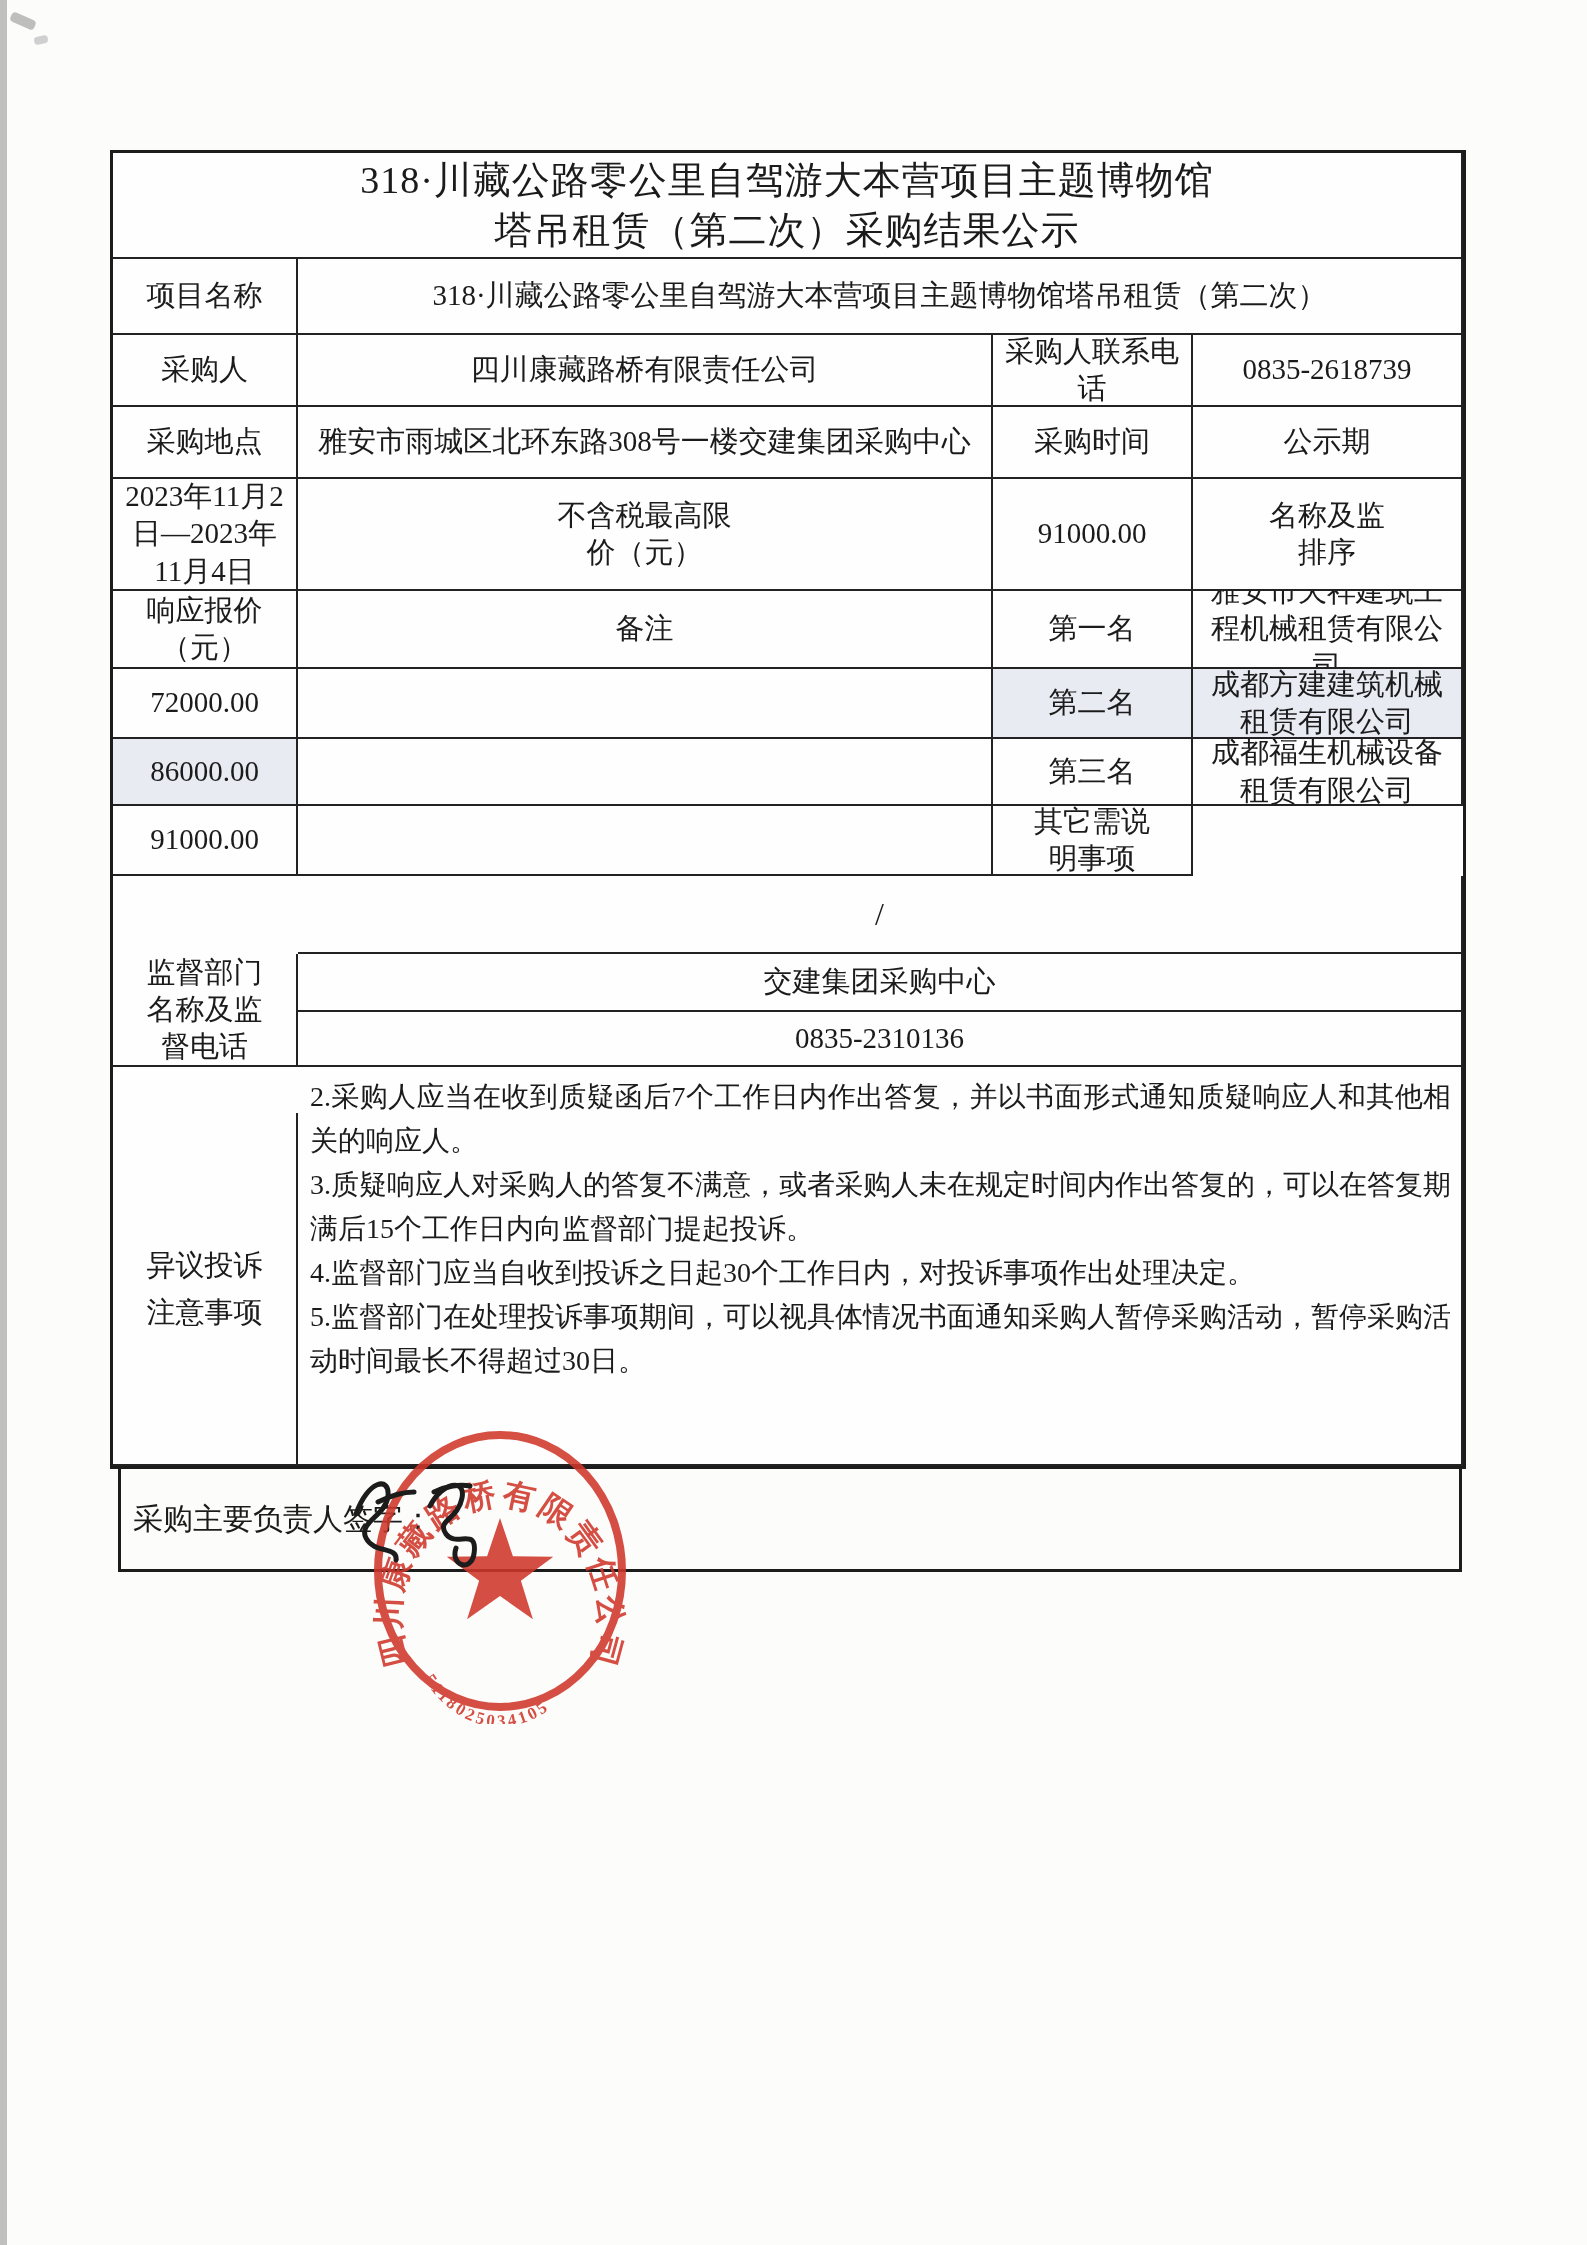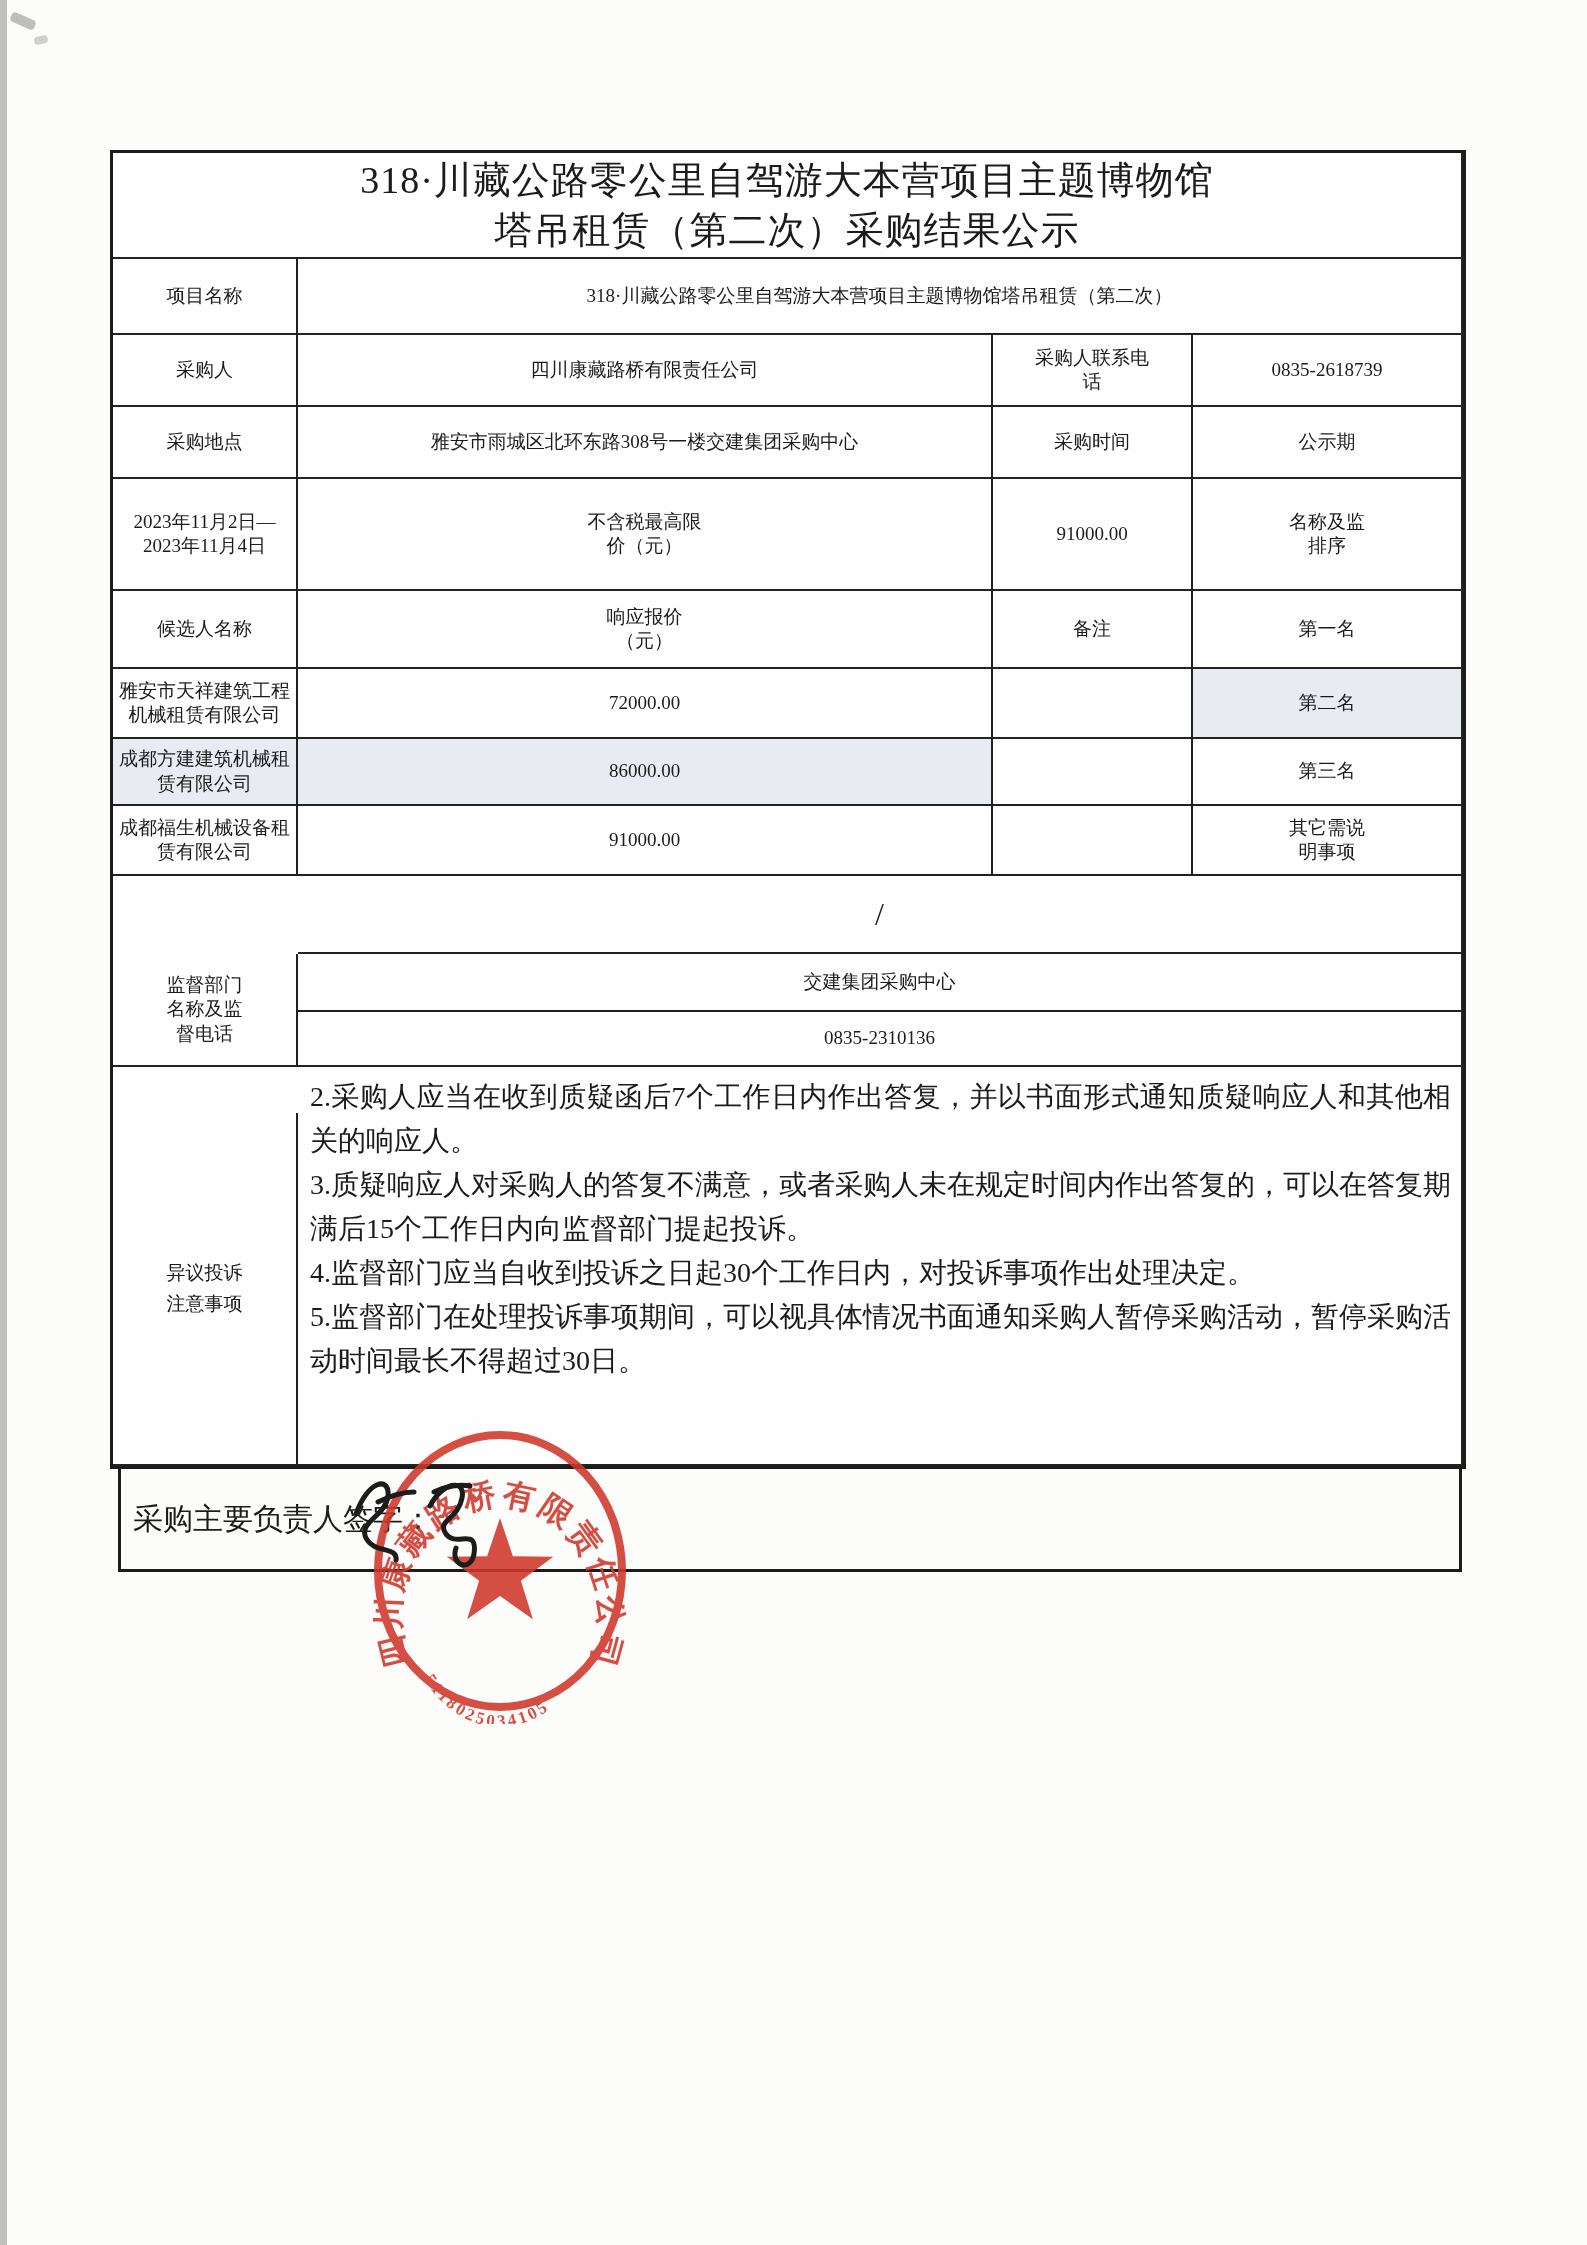--- a/index.html
+++ b/index.html
@@ -23,21 +23,21 @@
     display:grid;
     grid-template-columns:185px 695px 200px 270px;
     grid-template-rows:106px 76px 72px 72px 112px 78px 70px 67px 70px 78px 58px 55px 399px;
     background:#fefefe;
   }
   .c{
     border-right:2px solid #222;
     border-bottom:2px solid #222;
     display:flex;align-items:center;justify-content:center;
     text-align:center;
-    font-size:19px;line-height:1.28;
+    font-size:29px;line-height:1.28;
     padding:2px 6px;
     box-sizing:border-box;
     overflow:hidden;
   }
   .pre{white-space:pre-line;}
   .title-cell{
     grid-column:1/5;
     flex-direction:column;
     font-weight:normal;font-size:38px;line-height:50px;
     letter-spacing:1px;
@@ -100,21 +100,20 @@
     <div class="c">采购时间</div>
 
     <div class="c">公示期</div>
     <div class="c">2023年11月2日—2023年11月4日</div>
     <div class="c pre">不含税最高限
 价（元）</div>
     <div class="c">91000.00</div>
 
     <div class="c pre">名称及监
 排序</div>
-    <div class="c">候选人名称</div>
     <div class="c pre">响应报价
 （元）</div>
     <div class="c">备注</div>
 
     <div class="c">第一名</div>
     <div class="c">雅安市天祥建筑工程机械租赁有限公司</div>
     <div class="c">72000.00</div>
     <div class="c"></div>
 
     <div class="c shaded">第二名</div>

